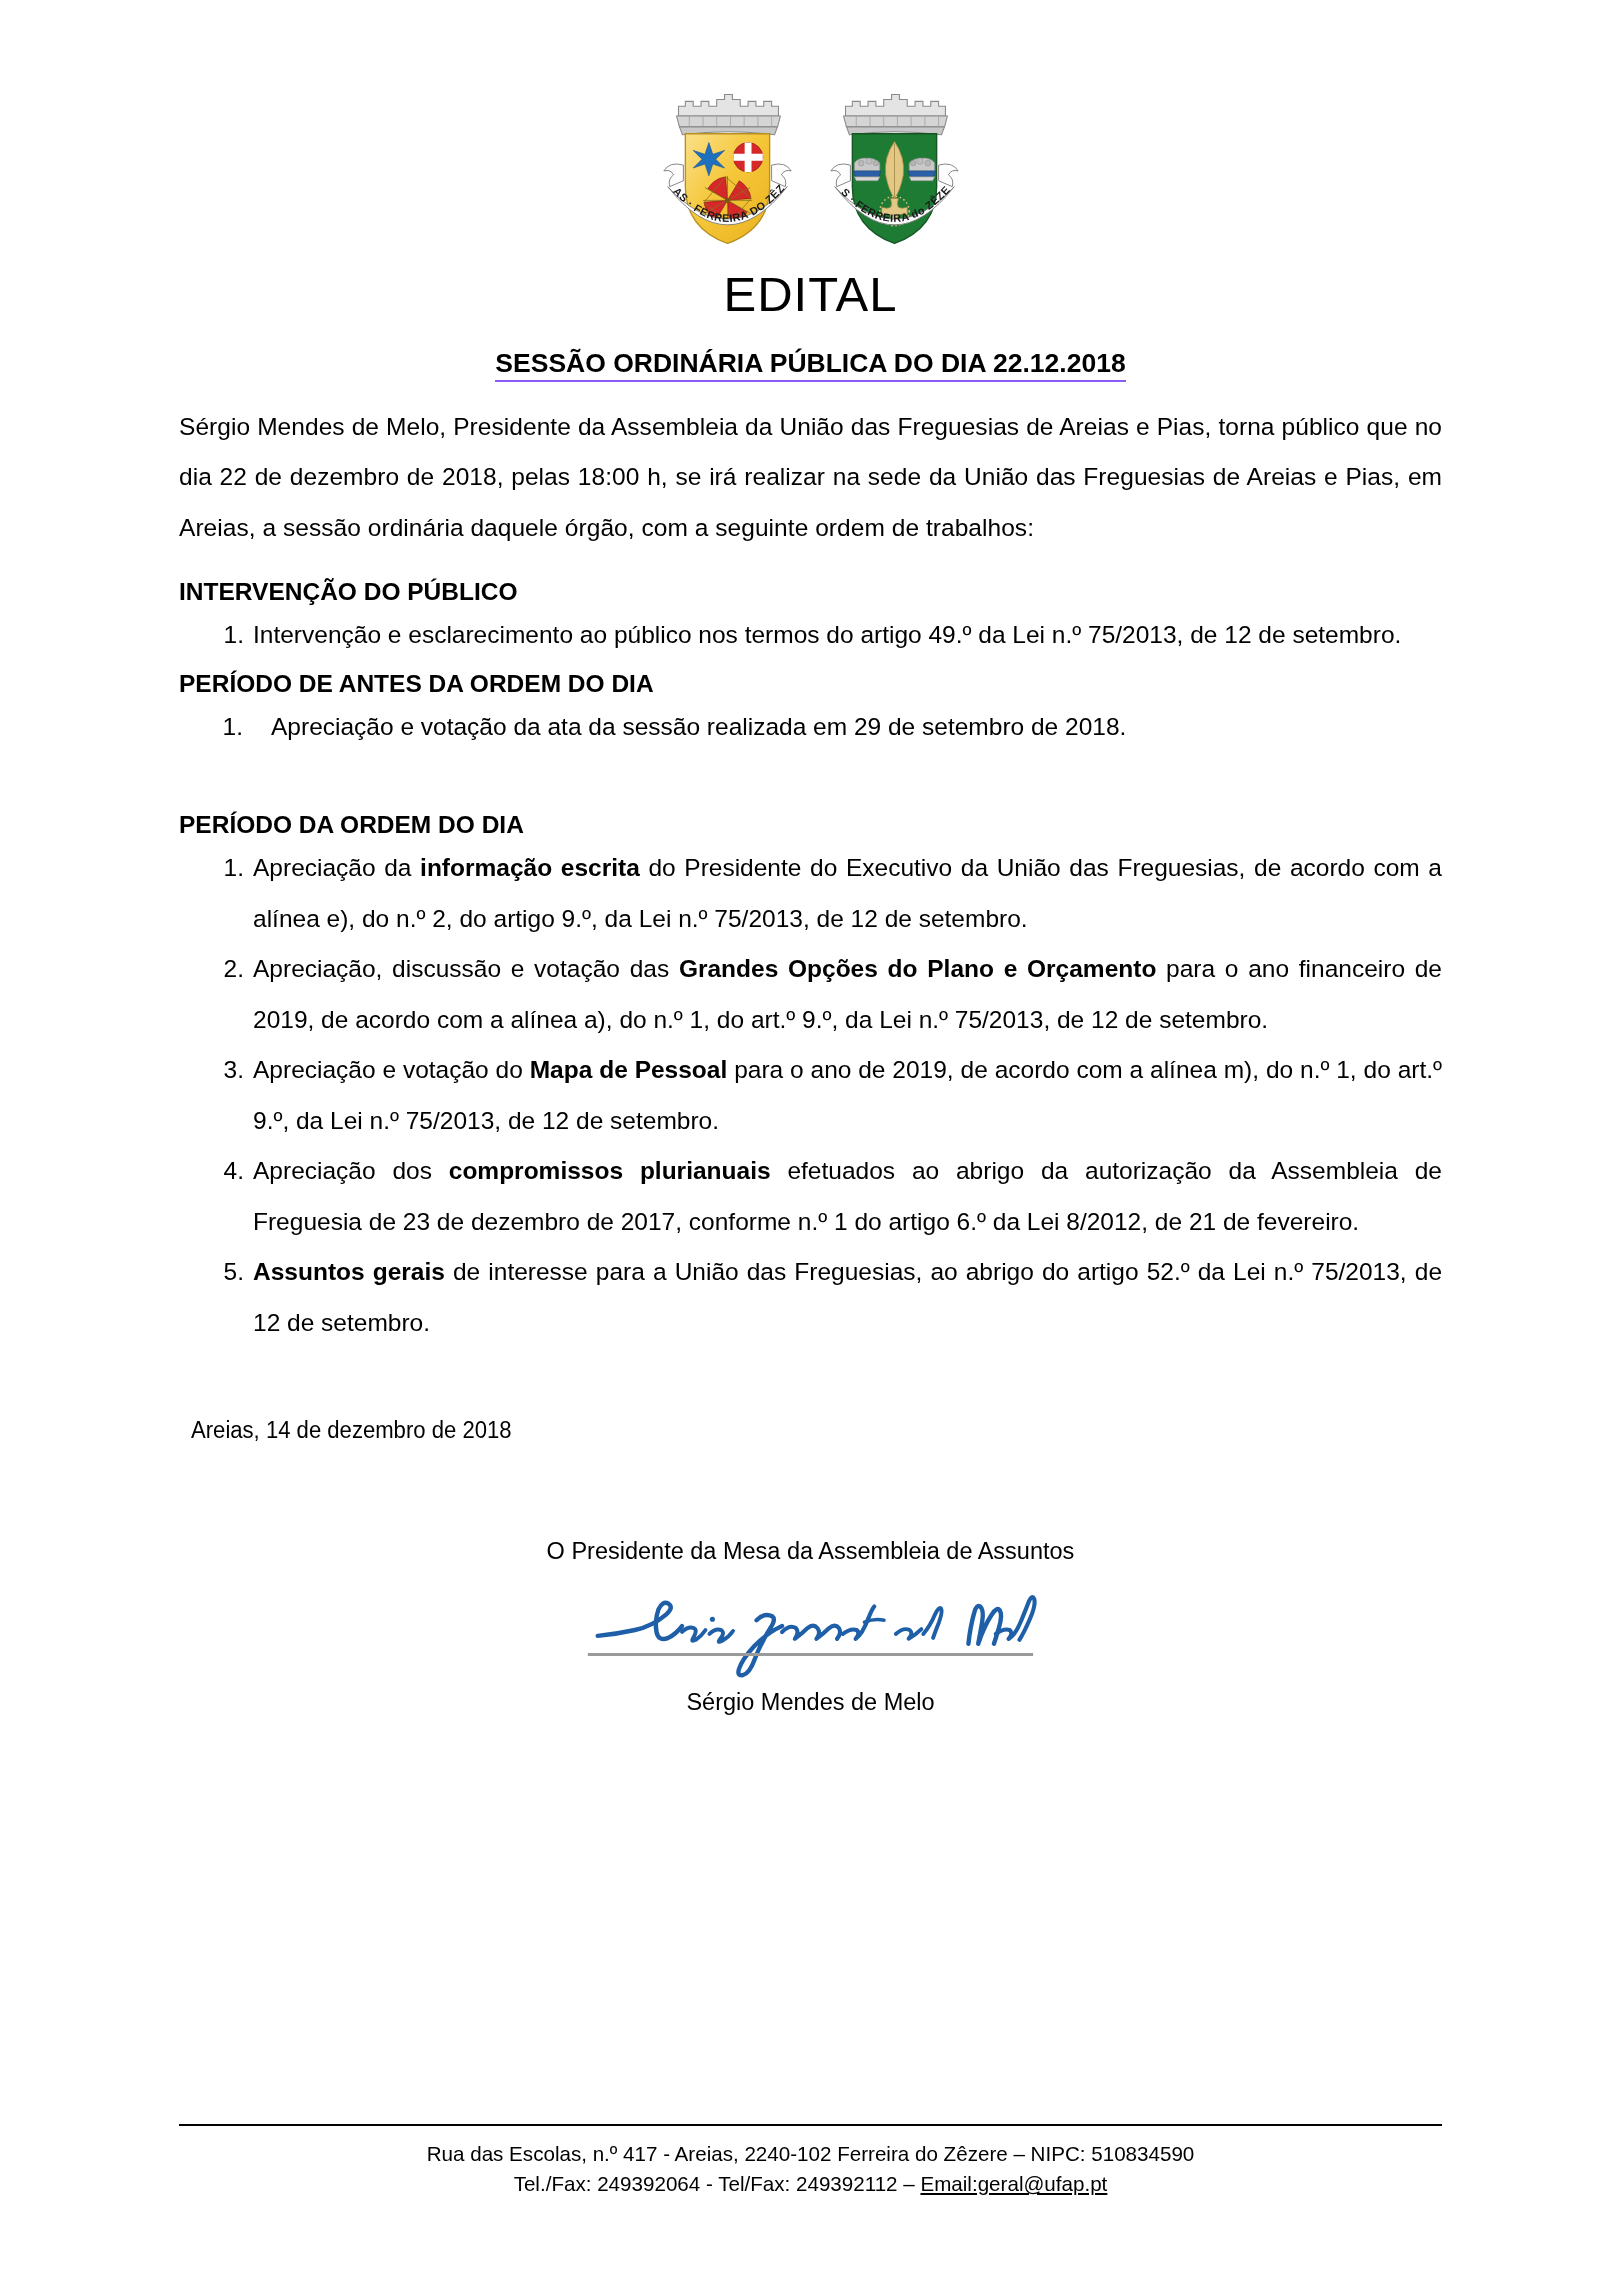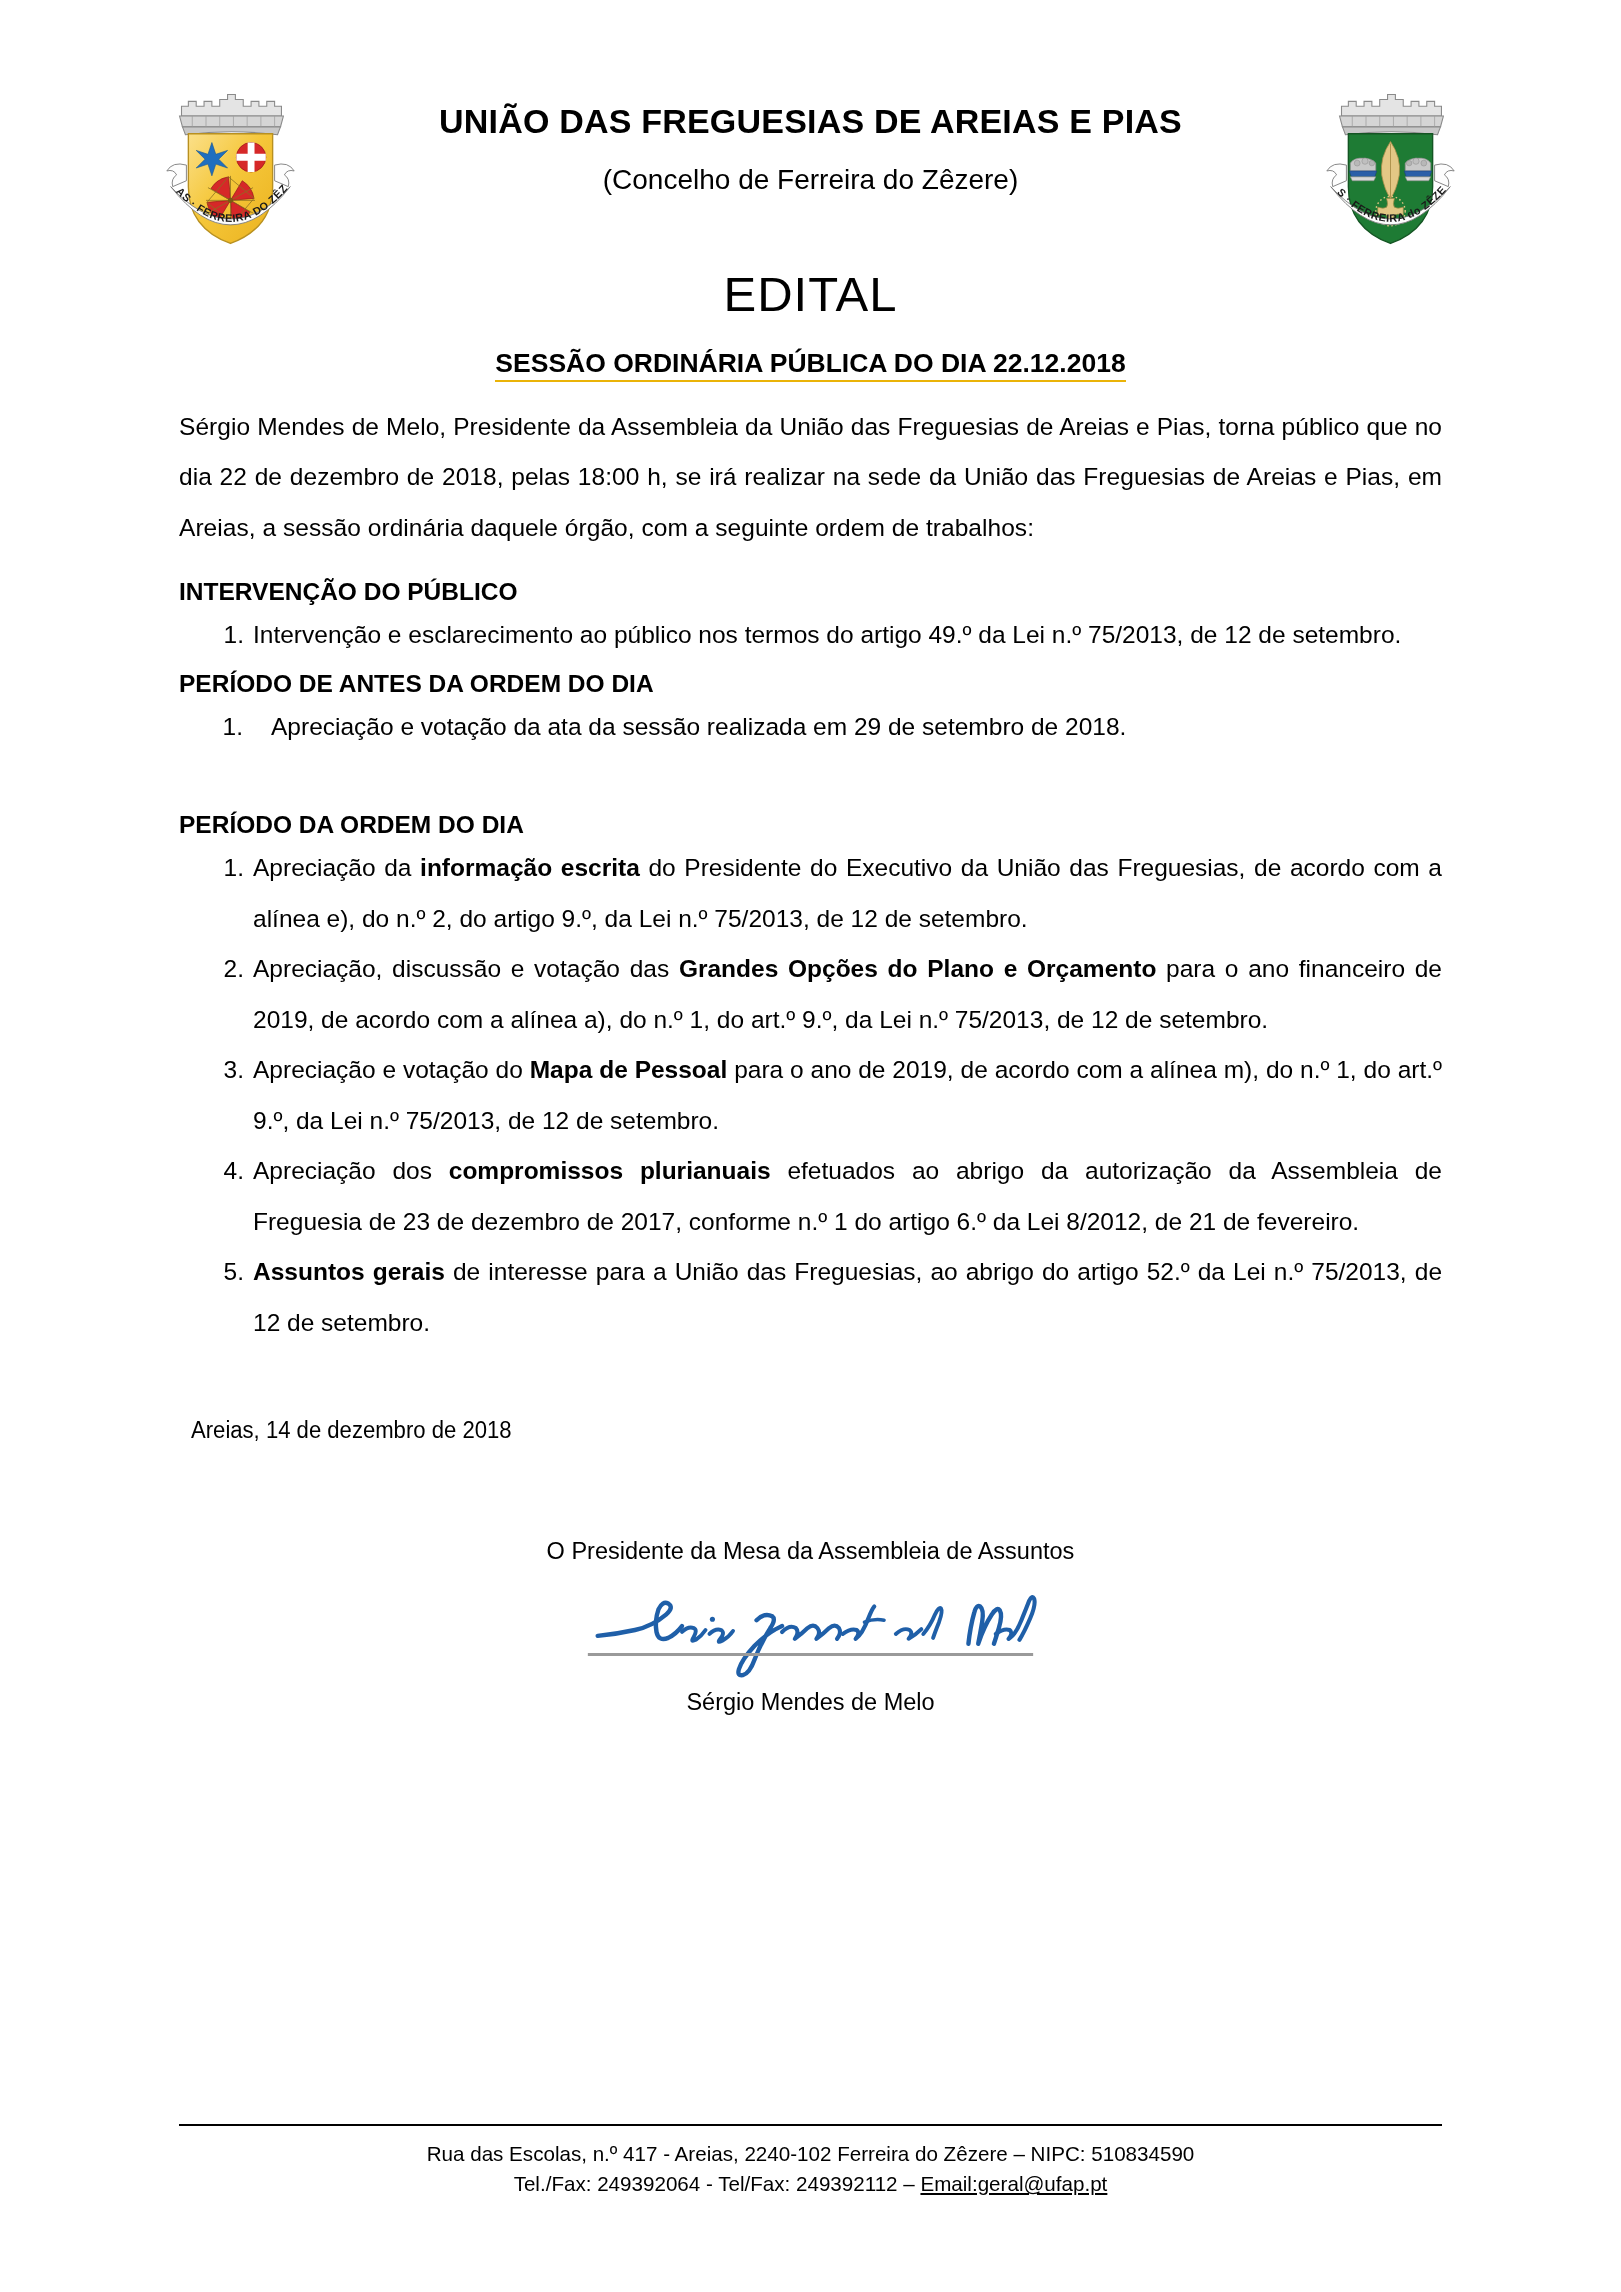--- a/index.html
+++ b/index.html
@@ -64,21 +64,21 @@
     letter-spacing: 1px;
     margin-top: 41px;
   }
   .doc-subtitle {
     text-align: center;
     font-size: 26.5px;
     font-weight: bold;
     margin-top: 25.5px;
   }
   .doc-subtitle span {
-    border-bottom: 2px solid #eab308;
+    border-bottom: 2px solid #8b5cf6;
     padding-bottom: 2px;
   }
 
   
   .content {
     padding: 0 179px;
     box-sizing: border-box;
   }
   .intro {
     font-size: 24.5px;
@@ -239,24 +239,20 @@
           <path d="M130 96 Q144 92 150 102 Q143 100 140 106 Q146 110 144 118 L130 112 Z"></path>
           <path d="M24 118 Q85 196 146 118 Q85 184 24 118 Z" fill="#fcfcfc"></path>
         </g>
         <path id="aRib" d="M28 122 Q85 186 142 122" fill="none"></path>
         <text font-family="Liberation Sans, sans-serif" font-size="11" font-weight="bold" fill="#1a1a1a" letter-spacing="0.6">
           <textPath href="#aRib" startOffset="50%" text-anchor="middle">AREIAS · FERREIRA DO ZÊZERE</textPath>
         </text>
       </svg>
     </div>
 
-    <div class="header-text">
-      <div class="org-title">UNIÃO DAS FREGUESIAS DE AREIAS E PIAS</div>
-      <div class="org-sub">(Concelho de Ferreira do Zêzere)</div>
-    </div>
 
     <div class="crest">
       <svg viewBox="0 0 170 200" xmlns="http://www.w3.org/2000/svg">
         <g stroke="#8a8a8a" stroke-width="1.1" fill="#e4e4e4">
           <path d="M35 46 L35 36 L42 36 L42 31 L50 31 L50 36 L58 36 L58 31 L66 31 L66 36 L74 36 L74 29 L82 29 L82 24 L90 24 L90 29 L98 29 L98 36 L106 36 L106 31 L114 31 L114 36 L122 36 L122 31 L130 31 L130 36 L137 36 L137 46 Z"></path>
           <path d="M33 46 L139 46 L136 57 L36 57 Z" fill="#d5d5d5"></path>
           <path d="M36 57 L136 57 L133 65 Q86 59 39 65 Z" fill="#c8c8c8"></path>
         </g>
         <g stroke="#9a9a9a" stroke-width="0.7" fill="none">
           <line x1="46" y1="46" x2="46" y2="57"></line>

